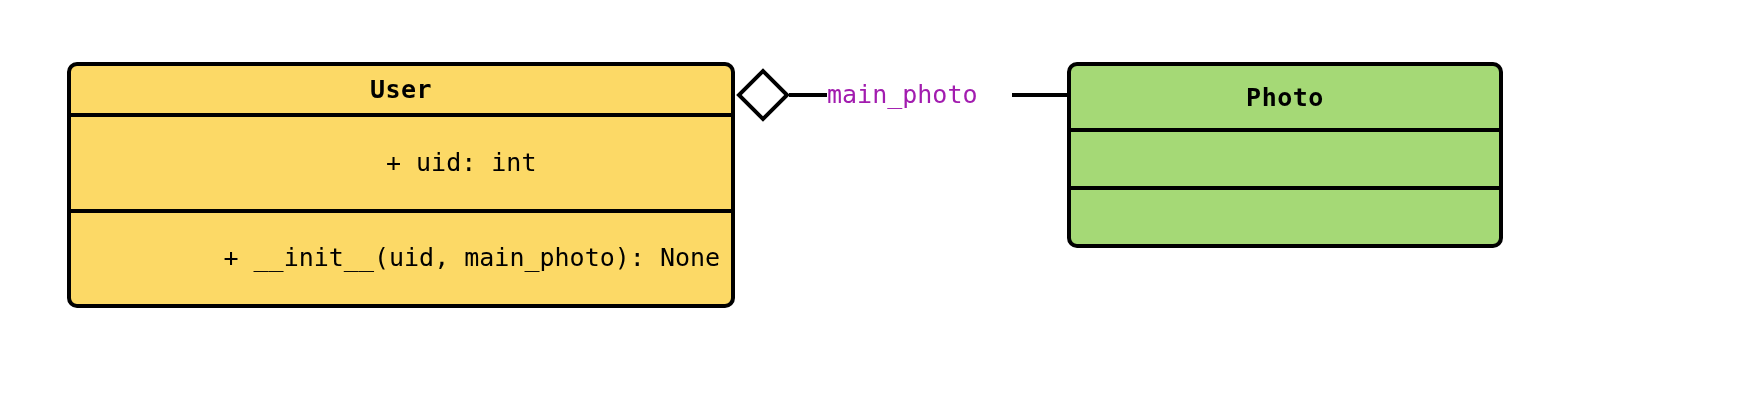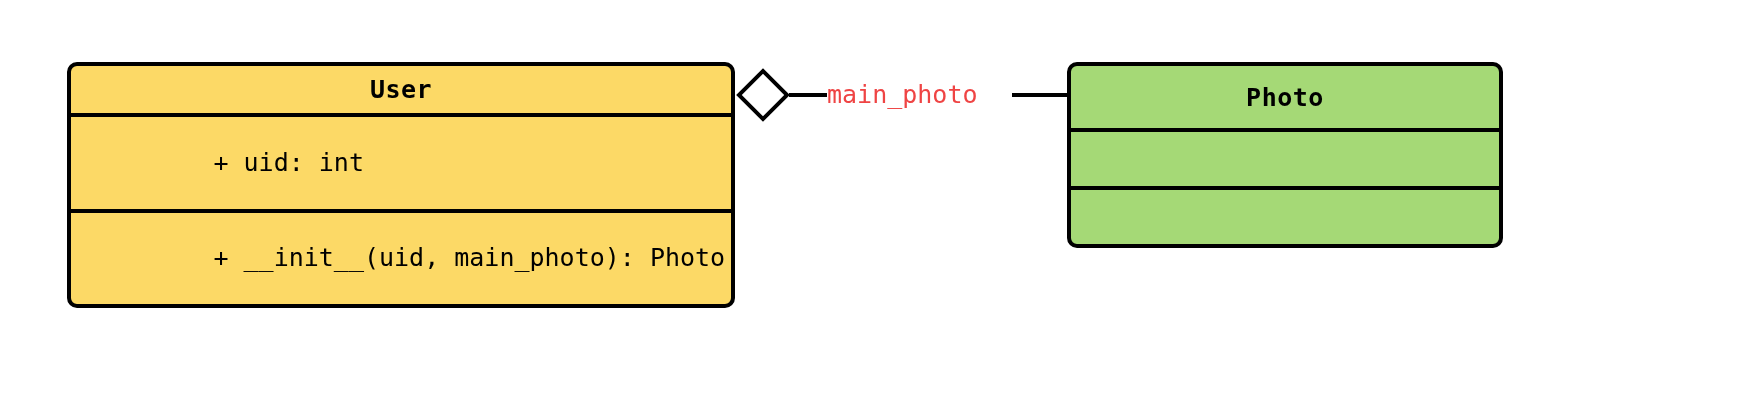--- a/index.html
+++ b/index.html
@@ -21,20 +21,21 @@
 
   
   .uml-class {
     position: absolute;
     box-sizing: border-box;
     border: 4px solid #000000;
     border-radius: 10px;
     overflow: hidden;
     display: flex;
     flex-direction: column;
+    text-align: center;
   }
   .uml-compartment {
     box-sizing: border-box;
     position: relative;
   }
   .uml-compartment + .uml-compartment {
     border-top: 4px solid #000000;
   }
   .uml-title {
     display: flex;
@@ -42,21 +43,21 @@
     justify-content: center;
     font-weight: bold;
     font-size: 25px;
     color: #000000;
     letter-spacing: 0.5px;
   }
   .uml-members {
     display: flex;
     flex-direction: column;
     justify-content: center;
-    padding: 0 22px;
+    padding: 0 32px;
     font-size: 25px;
     color: #000000;
   }
   .uml-member {
     white-space: pre;
     line-height: 1.22;
   }
   .uml-member .b {
     font-weight: bold;
   }
@@ -107,21 +108,21 @@
     width: 38px;
   }
   #assoc-line-right {
     left: 1012px;
     top: 93px;
     width: 57px;
   }
   .assoc-label {
     position: absolute;
     font-size: 25px;
-    color: #ef4444;
+    color: #a21caf;
     white-space: pre;
     line-height: 1;
   }
   #assoc-label-main-photo {
     left: 827px;
     top: 82px;
   }
 </style>
 </head>
 <body>
@@ -135,21 +136,21 @@
     </div>
 
     <div class="uml-compartment uml-members c-attrs">
       <div class="uml-member">
         <span>+ uid: int</span>
       </div>
     </div>
 
     <div class="uml-compartment uml-members c-ops">
       <div class="uml-member">
-        <span>+ __init__(uid, main_photo): Photo</span>
+        <span>+ __init__(uid, main_photo): None</span>
       </div>
     </div>
   </div>
 
   <div class="assoc-diamond" id="assoc-diamond-user"></div>
 
   <div class="assoc-line" id="assoc-line-left"></div>
 
   <div class="assoc-label" id="assoc-label-main-photo">main_photo</div>
 

